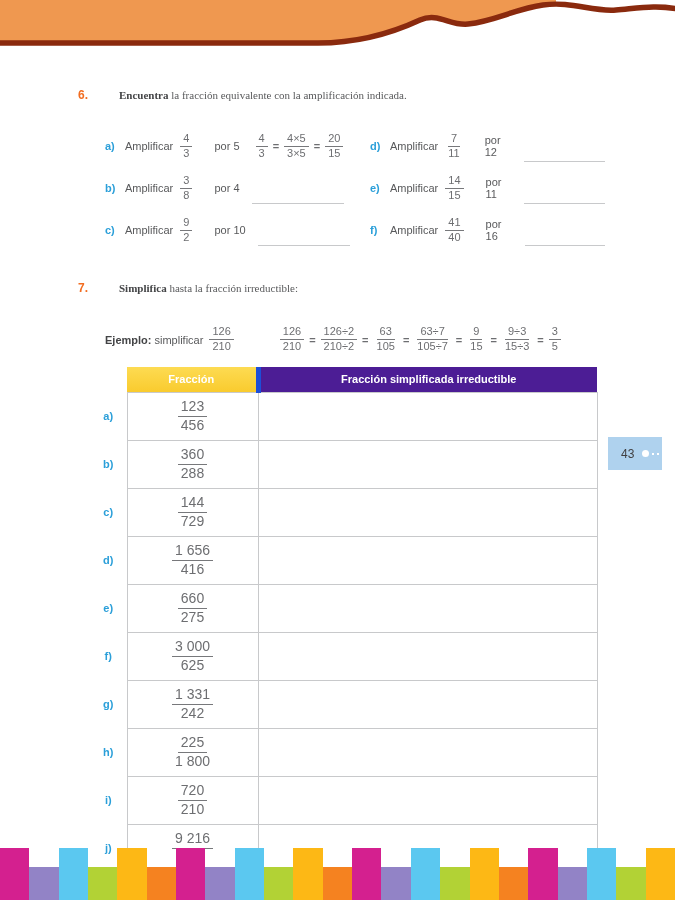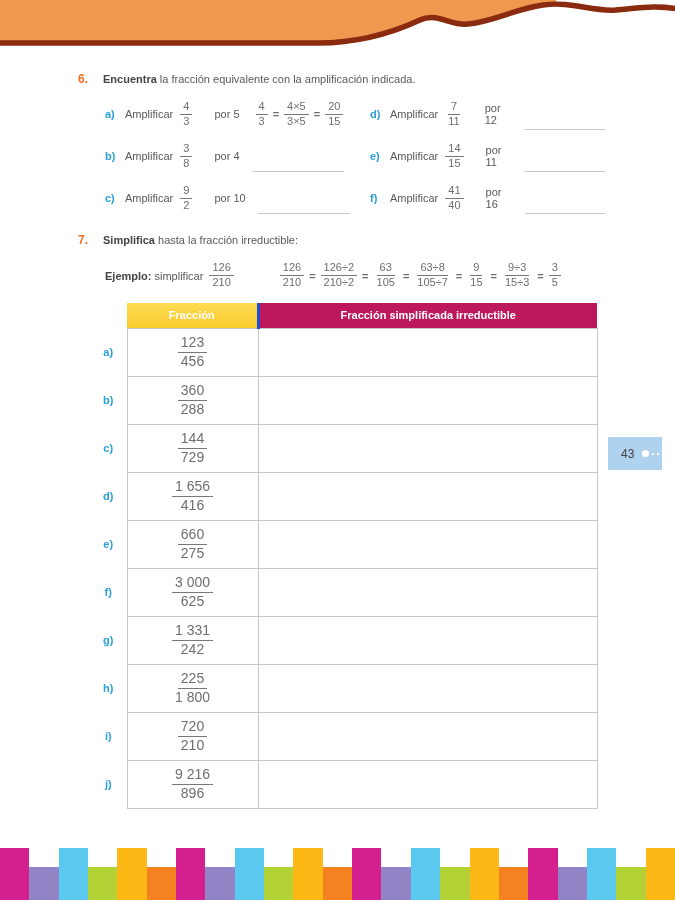--- a/index.html
+++ b/index.html
@@ -7,21 +7,21 @@
   .sheet{position:relative;width:675px;height:900px;background:#fff;overflow:hidden;}
 
   
   .top-wave{position:absolute;top:0;left:0;}
 
   
   .content{position:absolute;left:78px;top:72px;width:522px;color:#58595B;font-size:11px;}
 
   .ex-head{display:flex;align-items:baseline;}
   .ex-num{color:#F26D21;font-weight:bold;font-size:12px;width:25px;flex:0 0 25px;}
-  .ex-title{margin:0;color:#58595B;line-height:1.3;}
+  .ex-title{margin:16px;color:#58595B;line-height:1.3;font-family:Liberation Serif, serif;}
   .ex-title b{color:#434446;}
 
   
   .frac{display:inline-flex;flex-direction:column;align-items:center;color:#6D6E71;line-height:1.25;font-size:11px;vertical-align:middle;}
   .frac .num{border-bottom:1px solid #77787B;padding:0 3px;}
   .frac .den{padding:0 3px;}
   .op{color:#6D6E71;font-weight:bold;margin:0 5px;font-size:11px;}
 
   
   #ex6-grid{display:grid;grid-template-columns:265px 1fr;grid-auto-flow:column;grid-template-rows:repeat(3,42px);margin-left:27px;margin-top:7px;}
@@ -39,21 +39,21 @@
   .example-frac-holder{margin-left:6px;}
   .ex7-chain{margin-left:46px;}
   .note{margin:8px 0 0 27px;width:498px;line-height:1.35;}
 
   
   .simp-table{border-collapse:collapse;margin-left:12px;margin-top:7px;table-layout:fixed;}
   .simp-table td,.simp-table th{padding:0;}
   .letter-cell{border:none;background:#fff;text-align:center;color:#2B9FD9;font-weight:bold;font-size:11px;}
   .head-row th{height:25px;color:#fff;font-weight:bold;font-size:11px;border:none;}
   th.col1{background:linear-gradient(#FDDB52,#F9CB2E);}
-  th.col2{background:#be185d;border-left:3px solid #1d4ed8;}
+  th.col2{background:#4c1d95;border-left:5px solid #1d4ed8;}
   .data-row{height:48px;}
   .frac-cell{border:1px solid #C8C9CB;text-align:center;}
   .ans-cell{border:1px solid #C8C9CB;}
   .frac-cell .frac{font-size:14px;}
 
   
   .page-tab{position:absolute;left:608px;top:437px;width:54px;height:33px;background:#AFD2EE;display:flex;align-items:center;box-sizing:border-box;padding-left:13px;}
   .page-num{color:#414042;font-size:12px;}
   .tab-dot{width:7px;height:7px;border-radius:50%;background:#fff;margin-left:8px;flex:0 0 7px;}
   .tab-dots{flex:1;height:2px;margin:0 2px 0 3px;background:repeating-linear-gradient(to right,#fff 0 2px,transparent 2px 5px);}
@@ -182,21 +182,21 @@
               <span class="num">126÷2</span>
               <span class="den">210÷2</span>
             </span>
             <span class="op">=</span>
             <span class="frac">
               <span class="num">63</span>
               <span class="den">105</span>
             </span>
             <span class="op">=</span>
             <span class="frac">
-              <span class="num">63÷8</span>
+              <span class="num">63÷7</span>
               <span class="den">105÷7</span>
             </span>
             <span class="op">=</span>
             <span class="frac">
               <span class="num">9</span>
               <span class="den">15</span>
             </span>
             <span class="op">=</span>
             <span class="frac">
               <span class="num">9÷3</span>

